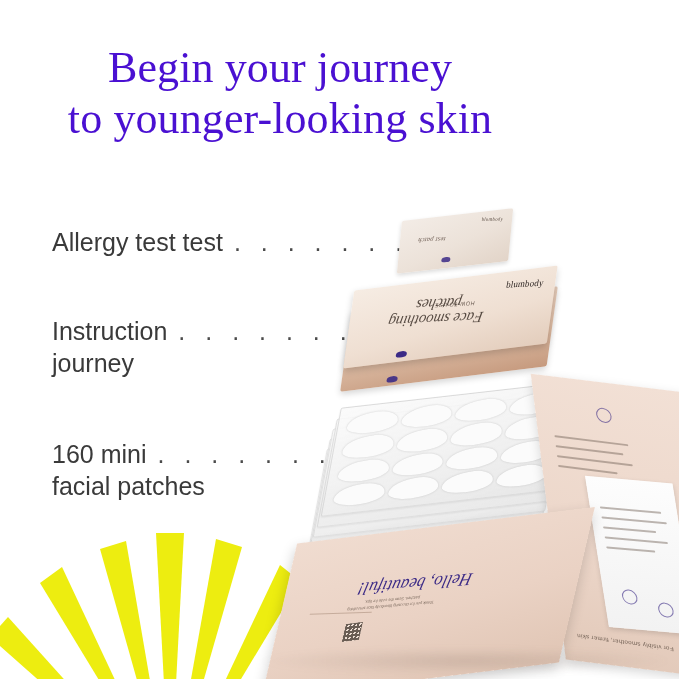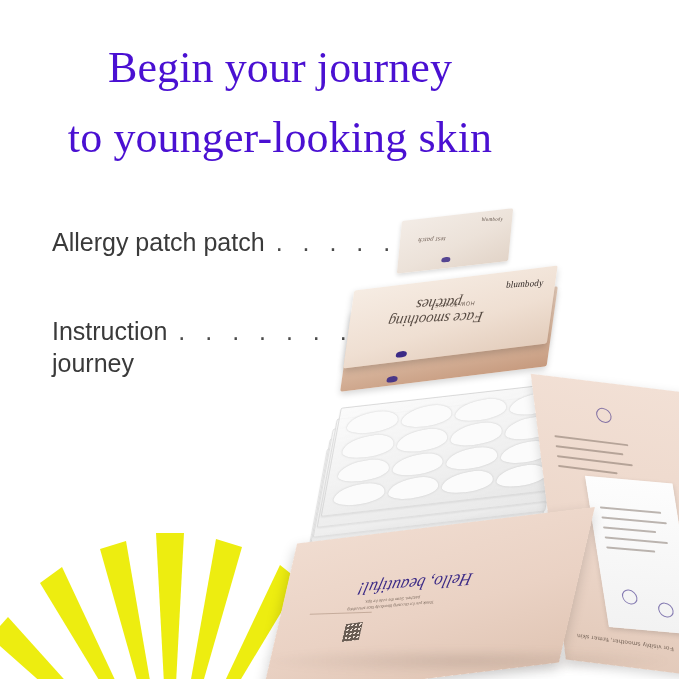--- a/index.html
+++ b/index.html
@@ -10,21 +10,21 @@
   }
   #stage{position:absolute;inset:0;width:679px;height:679px;overflow:hidden;background:#fff;}
 
   
   .headline{
     position:absolute;left:0;top:42px;width:560px;text-align:center;
     font-family:"Liberation Serif",serif;
     color:#4A10D2;
     font-size:44px;line-height:1.16;letter-spacing:.1px;
   }
-  .headline .l2{display:block;margin-top:19px;}
+  .headline .l2{display:block;}
 
   
   .label{
     position:absolute;
     font-family:"Liberation Sans",sans-serif;
     font-weight:300;
     color:#3a3a3a;
     font-size:25px;
     line-height:1.28;
     white-space:nowrap;
@@ -189,28 +189,32 @@
 <body>
 
 <div id="stage">
 
   <div class="headline">
     <span>Begin your journey</span>
     <span class="l2">to younger-looking skin</span>
   </div>
 
   <div class="label" id="lbl-allergy">
-    <span>Allergy patch patch</span><span class="ldots">. . . . . . . .</span>
+    <span>Allergy test test</span><span class="ldots">. . . . . . . .</span>
   </div>
 
   <div class="label" id="lbl-booklet">
     <span>Instruction</span><span class="ldots">. . . . . . . .</span>
     <div>journey</div>
   </div>
 
+  <div class="label" id="lbl-patches">
+    <span>160 mini</span><span class="ldots">. . . . . . .</span>
+    <div>facial patches</div>
+  </div>
 
   <svg class="sunburst" viewBox="0 0 420 300">
     <g fill="#EDED10">
       <polygon points="210,300 196,36 224,36"></polygon>
       <polygon points="210,300 140,52 166,44"></polygon>
       <polygon points="210,300 282,50 256,42"></polygon>
       <polygon points="210,300 80,86 102,70"></polygon>
       <polygon points="210,300 340,84 320,68"></polygon>
       <polygon points="210,300 30,140 48,120"></polygon>
       <polygon points="210,300 392,136 376,116"></polygon>

